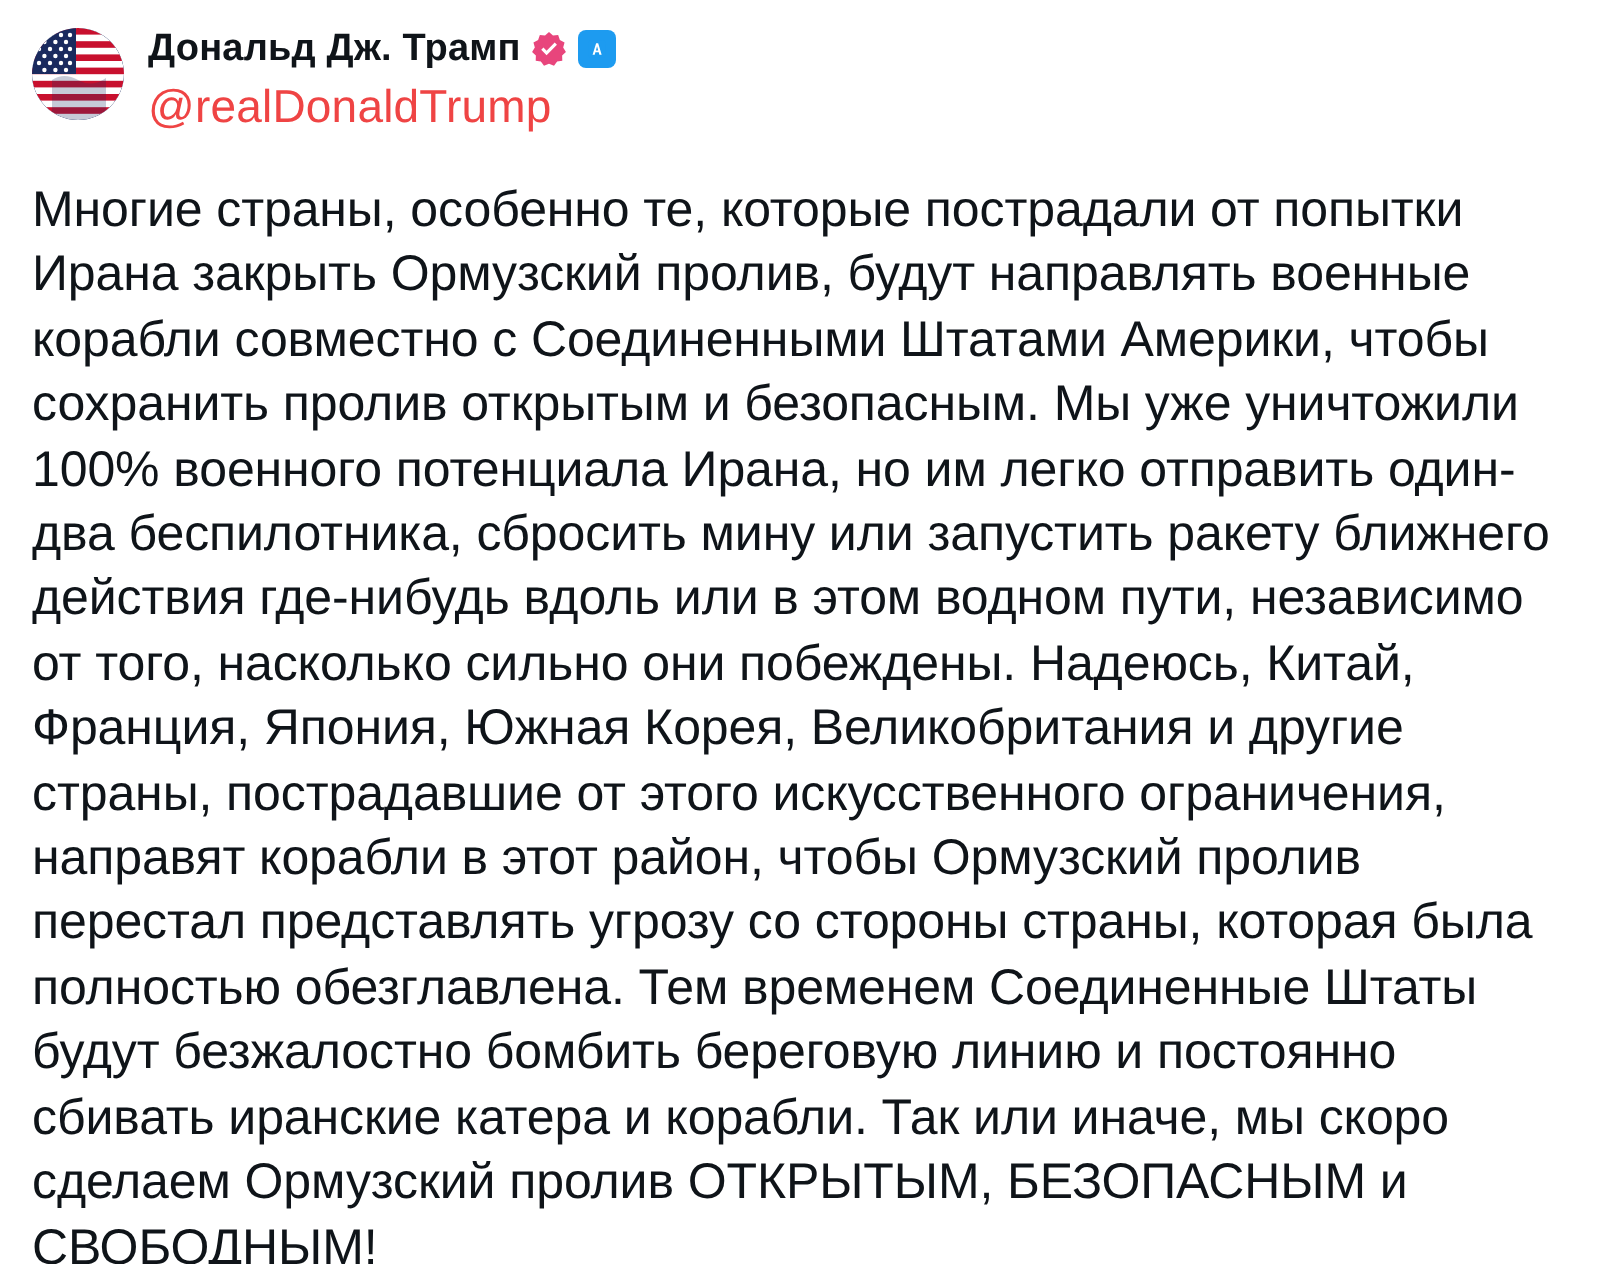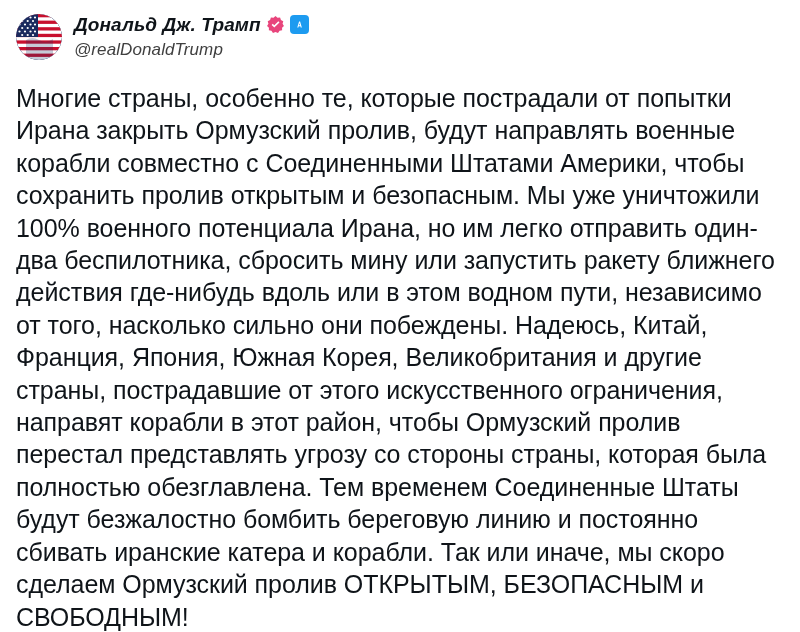--- a/index.html
+++ b/index.html
@@ -39,21 +39,20 @@
   .avatar svg {
     display: block;
     width: 46px;
     height: 46px;
   }
   .identity {
     display: flex;
     flex-direction: column;
     justify-content: flex-end;
     padding-top: 1px;
-    font-style: italic;
   }
   .name-row {
     display: flex;
     align-items: center;
     gap: 5px;
     line-height: 1;
   }
   .display-name {
     font-size: 19px;
     font-weight: bold;
@@ -72,22 +71,22 @@
     height: 19px;
     flex: 0 0 19px;
     border-radius: 4px;
     background: #1d9bf0;
     display: flex;
     align-items: center;
     justify-content: center;
   }
   .affiliate svg { display: block; }
   .handle {
-    font-size: 17px;
-    color: #404040;
+    font-size: 23px;
+    color: #ef4444;
     margin-top: 6px;
     letter-spacing: 0.1px;
   }
   .body-text {
     margin-top: 22px;
     font-size: 25px;
     line-height: 32.4px;
     color: #0f1419;
     white-space: pre-wrap;
     word-wrap: break-word;

